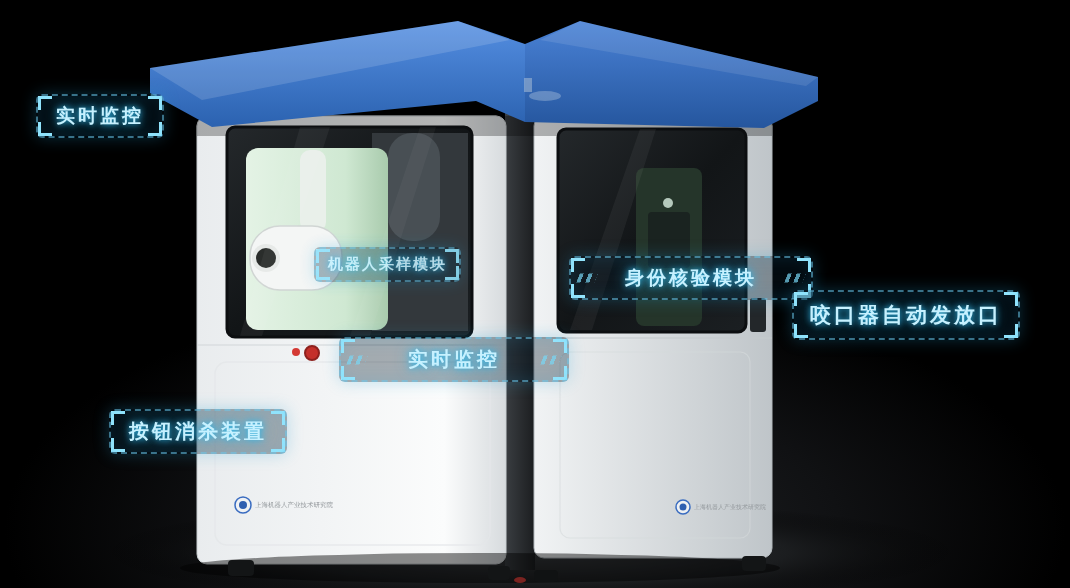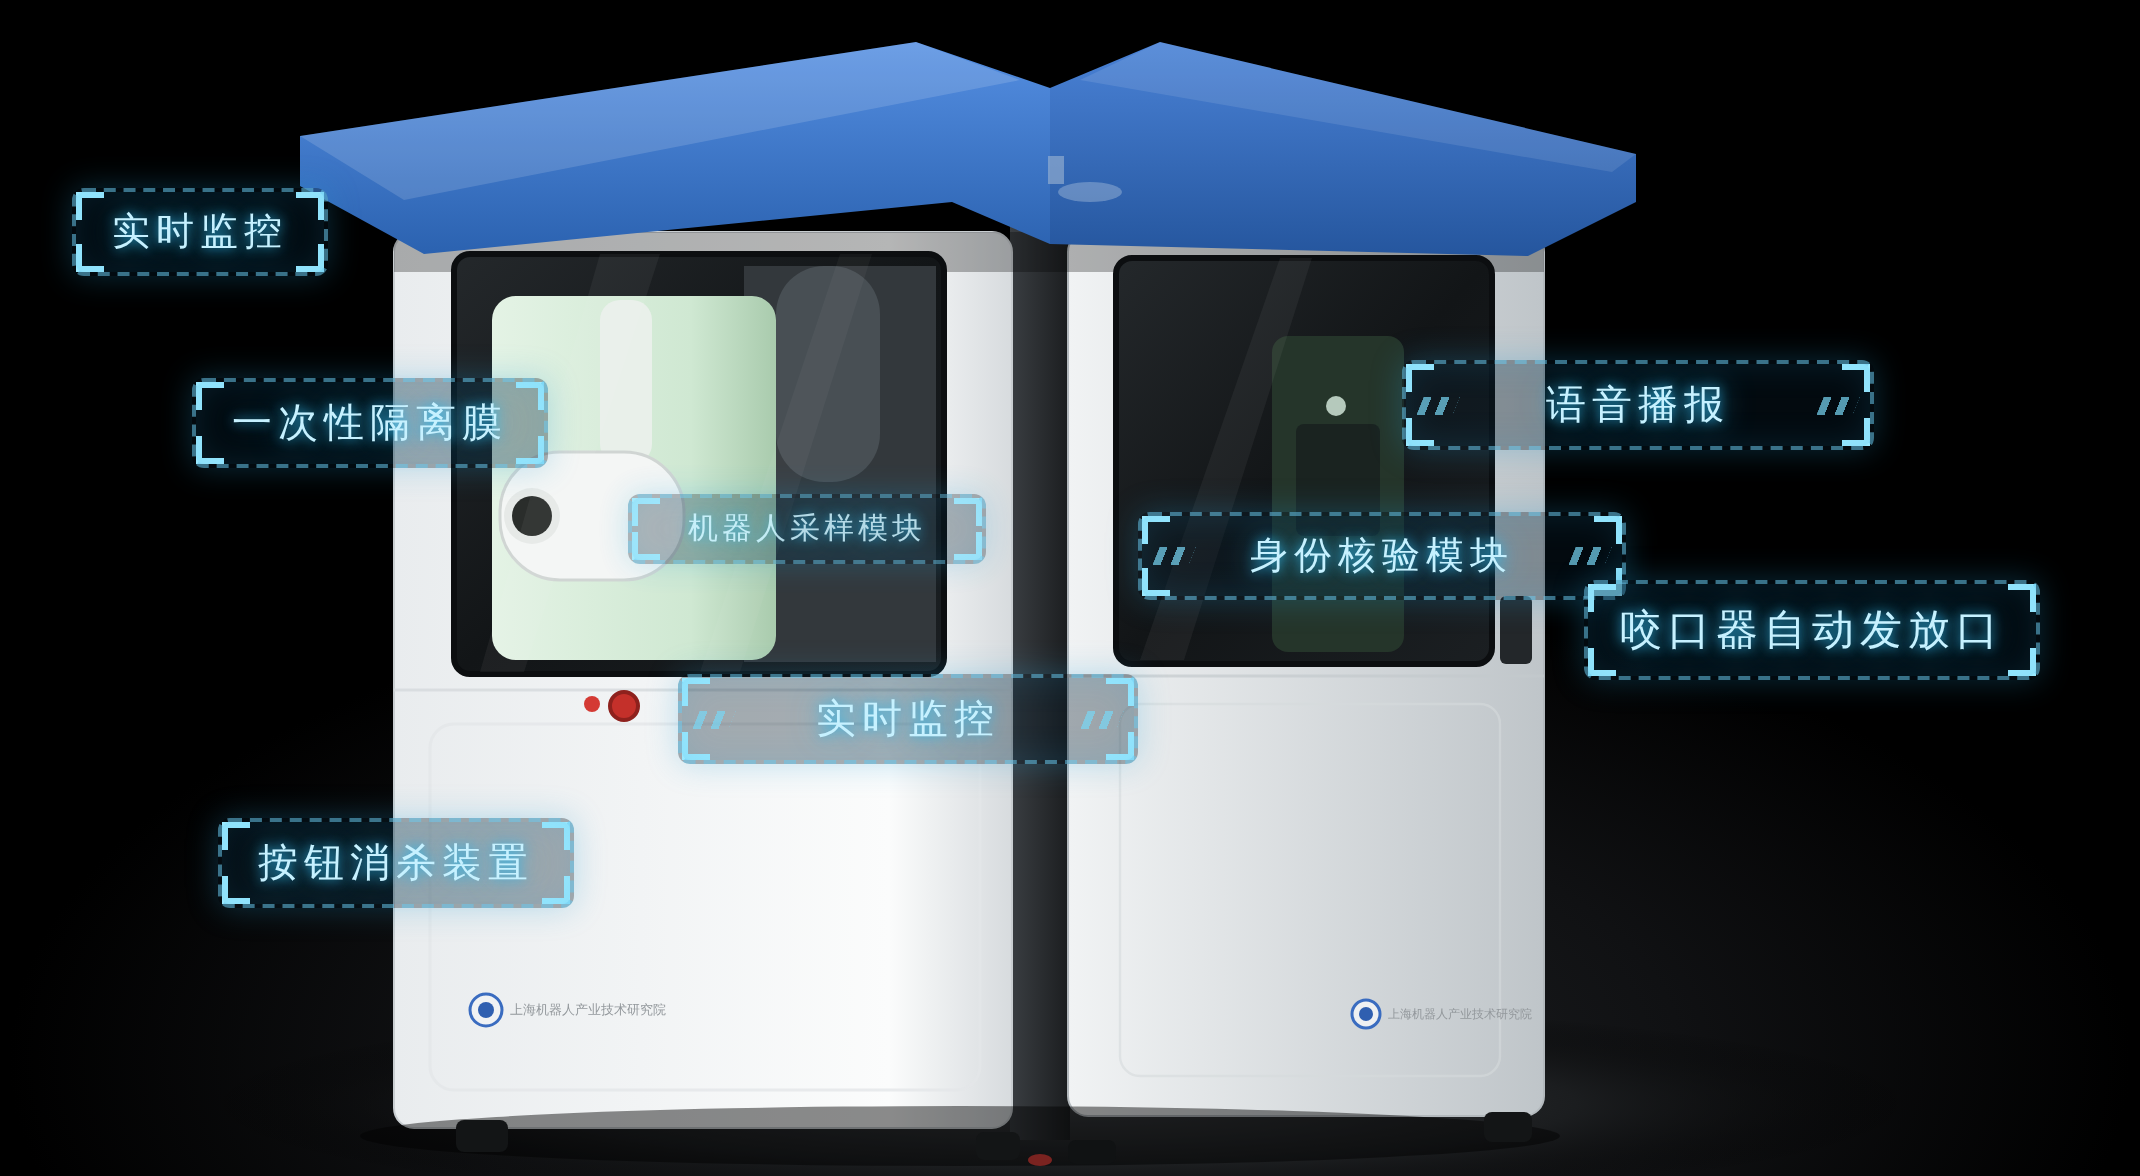--- a/index.html
+++ b/index.html
@@ -4,37 +4,37 @@
 <style>
   html,body{margin:0;padding:0;background:#000;}
   .stage{
     position:relative;width:1070px;height:588px;overflow:hidden;
     background:radial-gradient(ellipse 62% 52% at 50% 90%, #222427 0%, #101113 46%, #000 80%);
     font-family:"DejaVu Sans","Liberation Sans",sans-serif;
   }
   .machine-svg{position:absolute;left:0;top:0;z-index:1;}
   .hud-label{
     position:absolute;display:flex;align-items:center;justify-content:center;
-    padding:7px 18px;color:#c6f1ff;font-weight:normal;letter-spacing:3px;font-size:19px;
+    padding:7px 18px;color:#c6f1ff;font-weight:bold;letter-spacing:3px;font-size:19px;
     border:2px dashed rgba(104,200,238,.55);border-radius:6px;
     background:
       linear-gradient(#9ae9ff,#9ae9ff) no-repeat left top/14px 3px,
       linear-gradient(#9ae9ff,#9ae9ff) no-repeat left top/3px 14px,
       linear-gradient(#9ae9ff,#9ae9ff) no-repeat right top/14px 3px,
       linear-gradient(#9ae9ff,#9ae9ff) no-repeat right top/3px 14px,
       linear-gradient(#9ae9ff,#9ae9ff) no-repeat left bottom/14px 3px,
       linear-gradient(#9ae9ff,#9ae9ff) no-repeat left bottom/3px 14px,
       linear-gradient(#9ae9ff,#9ae9ff) no-repeat right bottom/14px 3px,
       linear-gradient(#9ae9ff,#9ae9ff) no-repeat right bottom/3px 14px,
       rgba(8,30,44,.35);
     box-shadow:0 0 16px rgba(38,160,215,.28), inset 0 0 18px rgba(38,160,215,.15);
     text-shadow:0 0 6px #2db6e9,0 0 16px rgba(45,182,233,.8);
     white-space:nowrap;z-index:3;
   }
-  .hud-label.sm{font-size:15px;letter-spacing:2px;padding:6px 28px;opacity:.88;justify-content:center;}
+  .hud-label.sm{font-size:15px;letter-spacing:2px;padding:6px 12px;opacity:.88;justify-content:center;}
   .hud-label.lg{font-size:21px;padding:9px 16px;letter-spacing:3px;justify-content:center;}
   .chev::before,.chev::after{
     content:"";position:absolute;top:50%;width:18px;height:9px;
     transform:translateY(-50%) skewX(-22deg);
     background:repeating-linear-gradient(90deg,rgba(120,215,245,.7) 0 4px,transparent 4px 9px);
   }
   .chev::before{left:7px;}
   .chev::after{right:7px;}
 </style>
 </head>
@@ -150,42 +150,36 @@
       <rect x="534" y="570" width="24" height="12" rx="4" fill="#101213"></rect>
       <rect x="742" y="556" width="24" height="15" rx="4" fill="#131516"></rect>
       <ellipse cx="520" cy="580" rx="6" ry="3" fill="#7a2320"></ellipse>
     </g>
   </svg>
 
   <div class="hud-label" style="left:36px;top:94px">
     <span>实时监控</span>
   </div>
 
-  <div class="hud-label" style="left:96px;top:189px;font-size:20px">
-    <span>一次性隔离膜</span>
-  </div>
 
 
 
   <div class="hud-label" style="left:109px;top:409px;font-size:20px">
     <span>按钮消杀装置</span>
   </div>
 
 
   <div class="hud-label sm" style="left:314px;top:247px">
     <span>机器人采样模块</span>
   </div>
 
   <div class="hud-label chev" style="left:339px;top:337px;width:190px;font-size:20px">
     <span>实时监控</span>
   </div>
 
-  <div class="hud-label chev" style="left:701px;top:180px;width:196px;font-size:20px">
-    <span>语音播报</span>
-  </div>
 
   <div class="hud-label chev" style="left:569px;top:256px;width:204px">
     <span>身份核验模块</span>
   </div>
 
   <div class="hud-label lg" style="left:792px;top:290px">
     <span>咬口器自动发放口</span>
   </div>
 
 </div>

